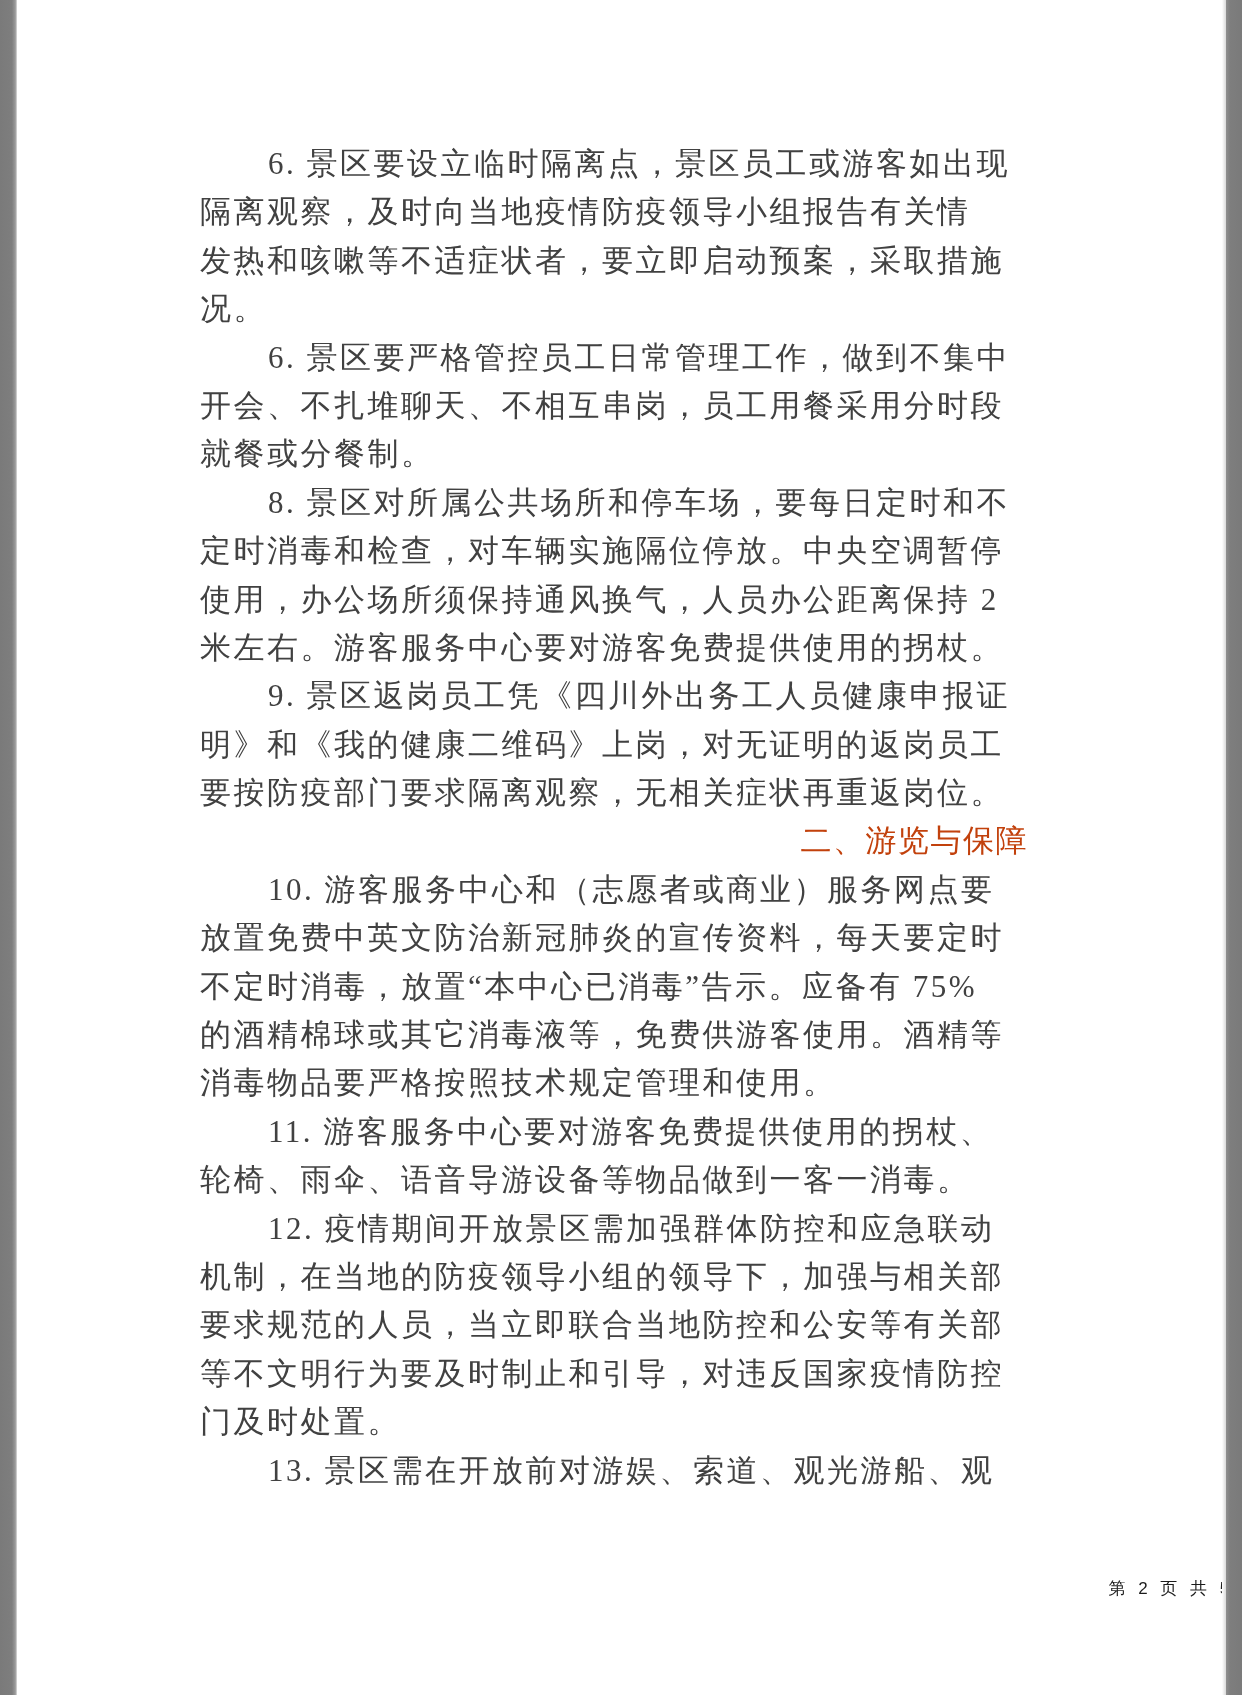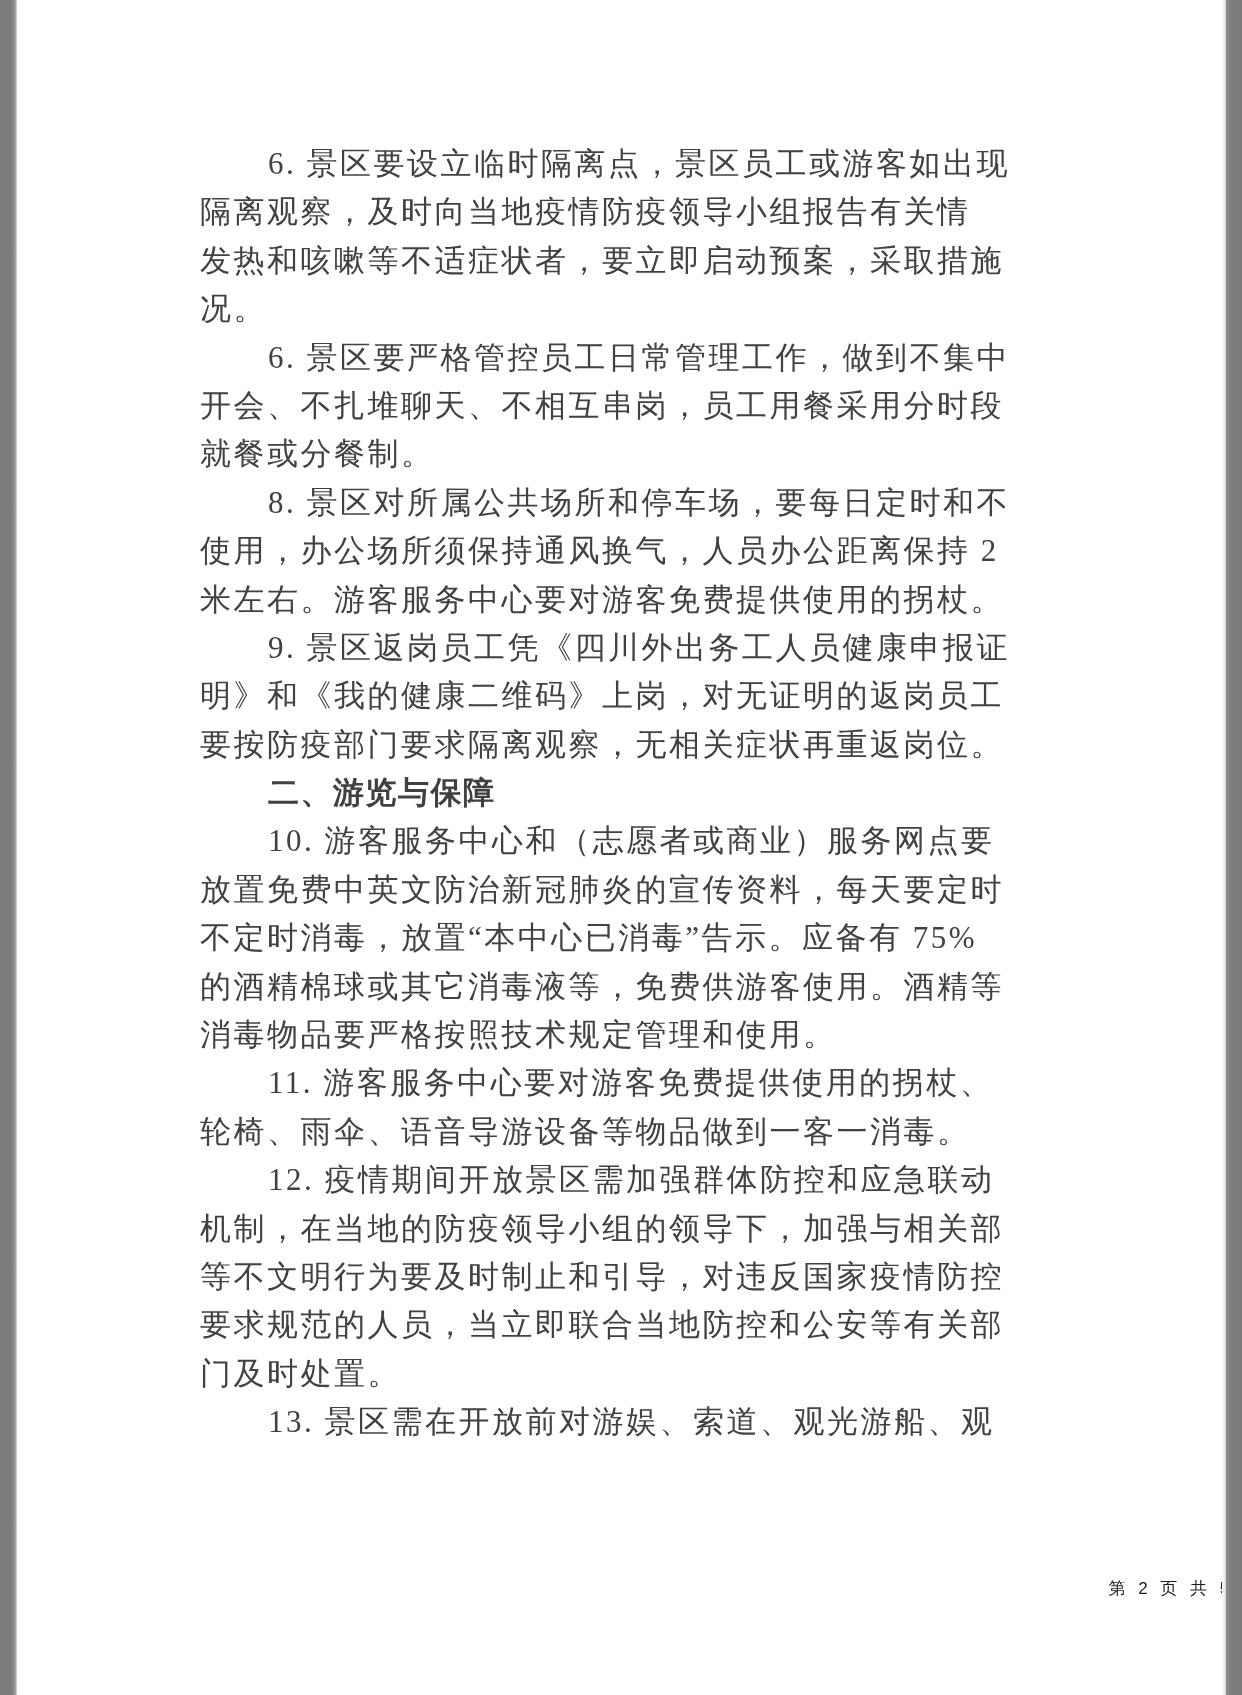--- a/index.html
+++ b/index.html
@@ -52,24 +52,25 @@
     line-height: 48.4px;
     letter-spacing: 2.5px;
     color: #414141;
     text-align: left;
     white-space: nowrap;
   }
   .line { height: 48.4px; }
   .line.indent { padding-left: 68px; }
   .line.heading {
     padding-left: 68px;
-    font-weight: bold;
-    color: #404040;
+    font-weight: normal;
+    color: #c2410c;
     letter-spacing: 1.5px;
     font-family: "Liberation Sans", "DejaVu Sans", sans-serif;
+    text-align: right;
   }
   .footer {
     position: absolute;
     left: 0; top: 1577px;
     width: 1205px;
     text-align: right;
     font-size: 17px;
     letter-spacing: 2px;
     word-spacing: 4px;
     color: #1c1c1c;
@@ -84,37 +85,38 @@
   <div class="page">
     <div class="content" id="content">
         <div class="line indent">6. 景区要设立临时隔离点，景区员工或游客如出现</div>
         <div class="line body">隔离观察，及时向当地疫情防疫领导小组报告有关情</div>
         <div class="line body">发热和咳嗽等不适症状者，要立即启动预案，采取措施</div>
         <div class="line body">况。</div>
         <div class="line indent">6. 景区要严格管控员工日常管理工作，做到不集中</div>
         <div class="line body">开会、不扎堆聊天、不相互串岗，员工用餐采用分时段</div>
         <div class="line body">就餐或分餐制。</div>
         <div class="line indent">8. 景区对所属公共场所和停车场，要每日定时和不</div>
+        <div class="line body">定时消毒和检查，对车辆实施隔位停放。中央空调暂停</div>
         <div class="line body">使用，办公场所须保持通风换气，人员办公距离保持 2</div>
         <div class="line body">米左右。游客服务中心要对游客免费提供使用的拐杖。</div>
         <div class="line indent">9. 景区返岗员工凭《四川外出务工人员健康申报证</div>
         <div class="line body">明》和《我的健康二维码》上岗，对无证明的返岗员工</div>
         <div class="line body">要按防疫部门要求隔离观察，无相关症状再重返岗位。</div>
         <div class="line heading">二、游览与保障</div>
         <div class="line indent">10. 游客服务中心和（志愿者或商业）服务网点要</div>
         <div class="line body">放置免费中英文防治新冠肺炎的宣传资料，每天要定时</div>
         <div class="line body">不定时消毒，放置“本中心已消毒”告示。应备有 75%</div>
         <div class="line body">的酒精棉球或其它消毒液等，免费供游客使用。酒精等</div>
         <div class="line body">消毒物品要严格按照技术规定管理和使用。</div>
         <div class="line indent">11. 游客服务中心要对游客免费提供使用的拐杖、</div>
         <div class="line body">轮椅、雨伞、语音导游设备等物品做到一客一消毒。</div>
         <div class="line indent">12. 疫情期间开放景区需加强群体防控和应急联动</div>
         <div class="line body">机制，在当地的防疫领导小组的领导下，加强与相关部</div>
+        <div class="line body">要求规范的人员，当立即联合当地防控和公安等有关部</div>
         <div class="line body">等不文明行为要及时制止和引导，对违反国家疫情防控</div>
-        <div class="line body">要求规范的人员，当立即联合当地防控和公安等有关部</div>
         <div class="line body">门及时处置。</div>
         <div class="line indent">13. 景区需在开放前对游娱、索道、观光游船、观</div>
       </div>
     <div class="footer">第 2 页 共 5 页</div>
   </div>
   <div class="page-edge"></div>
   <div class="gutter-left"></div>
   <div class="gutter-right"></div>
 </div>
 

